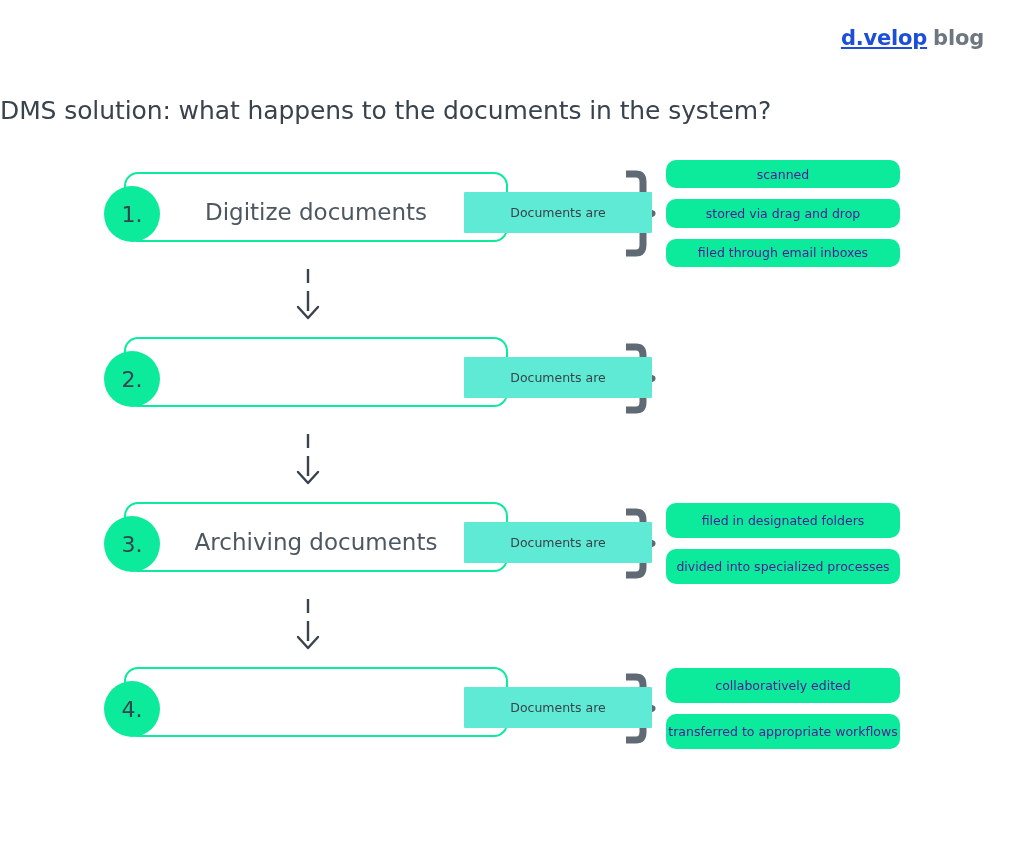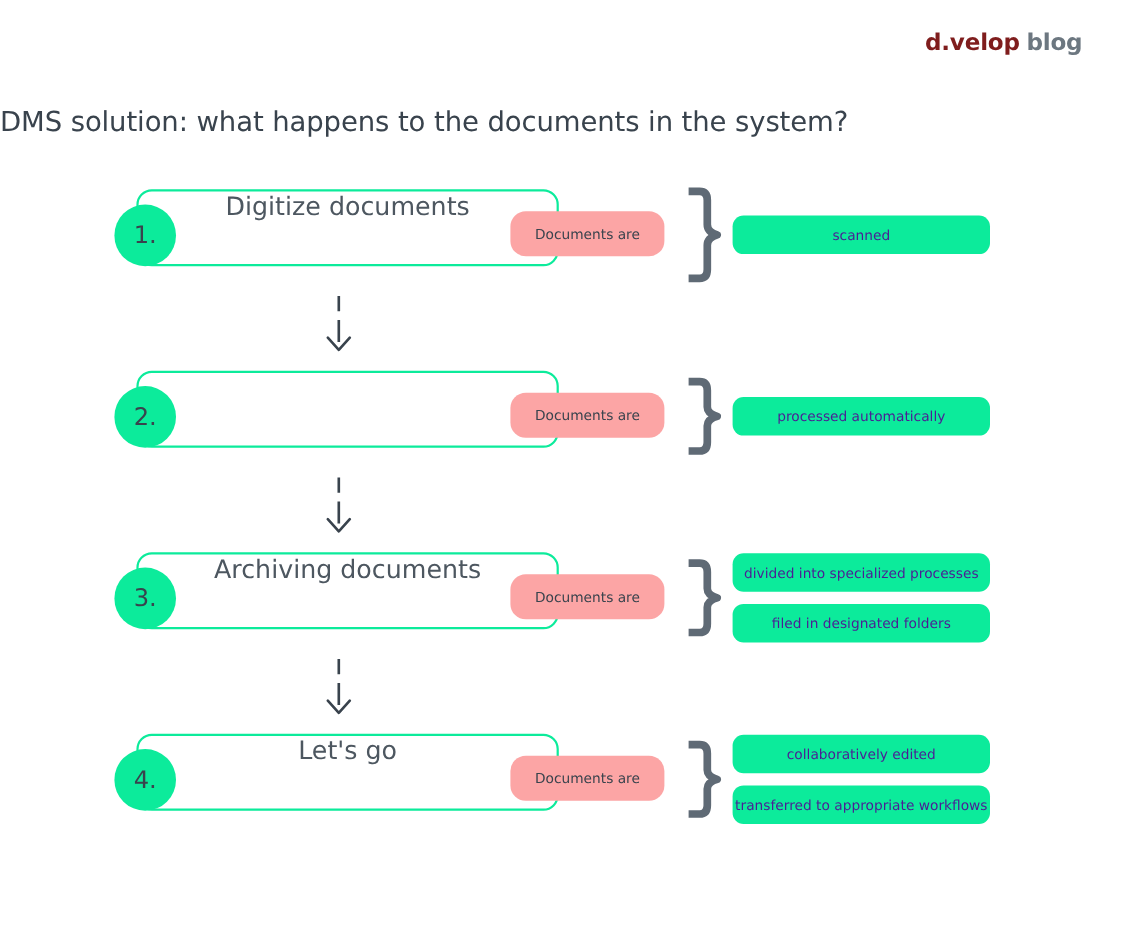--- a/index.html
+++ b/index.html
@@ -19,21 +19,22 @@
   .logo {
     position: absolute;
     top: 26px;
     right: 40px;
     font-size: 21px;
     letter-spacing: -0.2px;
     white-space: nowrap;
   }
   .logo .logo-mark {
     font-weight: bold;
-    color: #7f1d1d;
+    color: #1d4ed8;
+    text-decoration: underline;
   }
   .logo .logo-word {
     font-weight: bold;
     color: #6c7780;
     margin-left: 6px;
   }
 
   
   .page-title {
     position: absolute;
@@ -74,21 +75,21 @@
     top: 12px;
     width: 384px;
     height: 70px;
     border: 2px solid #0ceb9b;
     border-radius: 14px;
     box-sizing: border-box;
   }
   .step-title {
     position: absolute;
     left: 20px;
-    top: 3px;
+    top: 27px;
     width: 384px;
     height: 50px;
     display: flex;
     align-items: center;
     justify-content: center;
     font-size: 23px;
     color: #4d5760;
     white-space: nowrap;
   }
   .step-number {
@@ -103,24 +104,24 @@
     font-size: 22px;
     display: flex;
     align-items: center;
     justify-content: center;
     z-index: 3;
   }
   .doc-pill {
     position: absolute;
     left: 360px;
     top: 32px;
-    width: 140px;
+    width: 188px;
     height: 41px;
-    background: #fca5a5;
-    border-radius: 14px;
+    background: #5eead4;
+    border-radius: 1px;
     display: flex;
     align-items: center;
     justify-content: center;
     font-size: 12.5px;
     color: #39434d;
     z-index: 4;
     white-space: nowrap;
   }
 
   
@@ -192,20 +193,22 @@
       <div class="step-number">1.</div>
       <div class="doc-pill">Documents are</div>
     </div>
     <div class="brace">
       <svg viewBox="0 0 34 107" preserveAspectRatio="none" aria-hidden="true">
         <path d="M4 14 L14 14 Q21 14 21 22 L21 44 Q21 51 30 53.5 Q21 56 21 63 L21 85 Q21 93 14 93 L4 93" fill="none" stroke="#5f6a75" stroke-width="7" stroke-linecap="butt" stroke-linejoin="round"></path>
       </svg>
     </div>
     <div class="outcomes">
       <div class="outcome-pill">scanned</div>
+      <div class="outcome-pill">stored via drag and drop</div>
+      <div class="outcome-pill">filed through email inboxes</div>
     </div>
   </div>
 
   <div class="connector" style="top:107px;">
     <svg width="40" height="58" viewBox="0 0 40 58" aria-hidden="true">
       <line x1="20" y1="2" x2="20" y2="16" stroke="#39434d" stroke-width="2.4"></line>
       <line x1="20" y1="24" x2="20" y2="44" stroke="#39434d" stroke-width="2.4"></line>
       <polyline points="10,40 20,51 30,40" fill="none" stroke="#39434d" stroke-width="2.4" stroke-linecap="round" stroke-linejoin="round"></polyline>
     </svg>
   </div>
@@ -215,21 +218,20 @@
       <div class="step-box"></div>
       <div class="step-number">2.</div>
       <div class="doc-pill">Documents are</div>
     </div>
     <div class="brace">
       <svg viewBox="0 0 34 107" preserveAspectRatio="none" aria-hidden="true">
         <path d="M4 22 L14 22 Q21 22 21 30 L21 45 Q21 51 30 53.5 Q21 56 21 62 L21 77 Q21 85 14 85 L4 85" fill="none" stroke="#5f6a75" stroke-width="7" stroke-linecap="butt" stroke-linejoin="round"></path>
       </svg>
     </div>
     <div class="outcomes">
-      <div class="outcome-pill">processed automatically</div>
     </div>
   </div>
 
   <div class="connector" style="top:272px;">
     <svg width="40" height="58" viewBox="0 0 40 58" aria-hidden="true">
       <line x1="20" y1="2" x2="20" y2="16" stroke="#39434d" stroke-width="2.4"></line>
       <line x1="20" y1="24" x2="20" y2="44" stroke="#39434d" stroke-width="2.4"></line>
       <polyline points="10,40 20,51 30,40" fill="none" stroke="#39434d" stroke-width="2.4" stroke-linecap="round" stroke-linejoin="round"></polyline>
     </svg>
   </div>
@@ -240,37 +242,36 @@
       <div class="step-title">Archiving documents</div>
       <div class="step-number">3.</div>
       <div class="doc-pill">Documents are</div>
     </div>
     <div class="brace">
       <svg viewBox="0 0 34 107" preserveAspectRatio="none" aria-hidden="true">
         <path d="M4 22 L14 22 Q21 22 21 30 L21 45 Q21 51 30 53.5 Q21 56 21 62 L21 77 Q21 85 14 85 L4 85" fill="none" stroke="#5f6a75" stroke-width="7" stroke-linecap="butt" stroke-linejoin="round"></path>
       </svg>
     </div>
     <div class="outcomes">
+      <div class="outcome-pill">filed in designated folders</div>
       <div class="outcome-pill">divided into specialized processes</div>
-      <div class="outcome-pill">filed in designated folders</div>
     </div>
   </div>
 
   <div class="connector" style="top:437px;">
     <svg width="40" height="58" viewBox="0 0 40 58" aria-hidden="true">
       <line x1="20" y1="2" x2="20" y2="16" stroke="#39434d" stroke-width="2.4"></line>
       <line x1="20" y1="24" x2="20" y2="44" stroke="#39434d" stroke-width="2.4"></line>
       <polyline points="10,40 20,51 30,40" fill="none" stroke="#39434d" stroke-width="2.4" stroke-linecap="round" stroke-linejoin="round"></polyline>
     </svg>
   </div>
 
   <div class="step-row" style="margin-top:58px;">
     <div class="step-left">
       <div class="step-box"></div>
-      <div class="step-title">Let's go</div>
       <div class="step-number">4.</div>
       <div class="doc-pill">Documents are</div>
     </div>
     <div class="brace">
       <svg viewBox="0 0 34 107" preserveAspectRatio="none" aria-hidden="true">
         <path d="M4 22 L14 22 Q21 22 21 30 L21 45 Q21 51 30 53.5 Q21 56 21 62 L21 77 Q21 85 14 85 L4 85" fill="none" stroke="#5f6a75" stroke-width="7" stroke-linecap="butt" stroke-linejoin="round"></path>
       </svg>
     </div>
     <div class="outcomes">
       <div class="outcome-pill">collaboratively edited</div>

